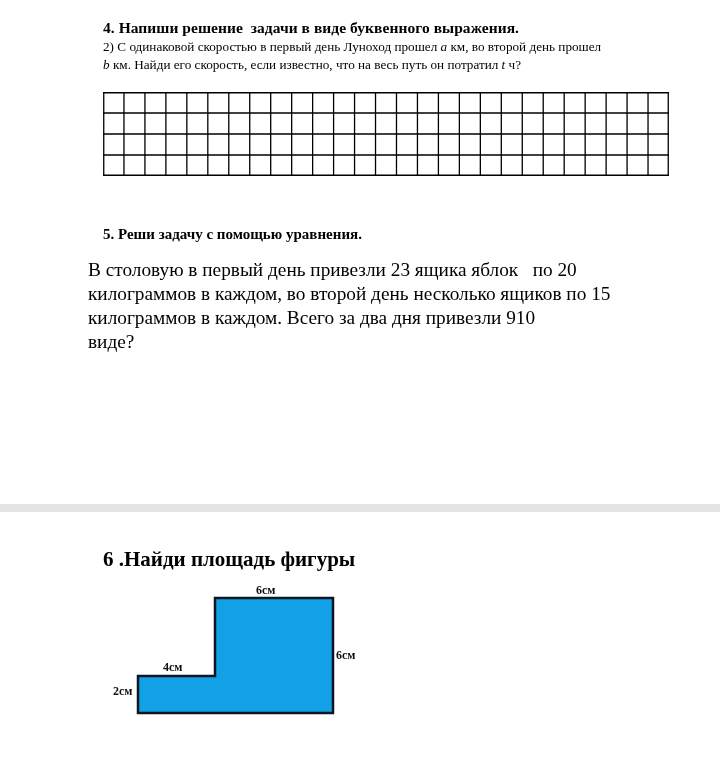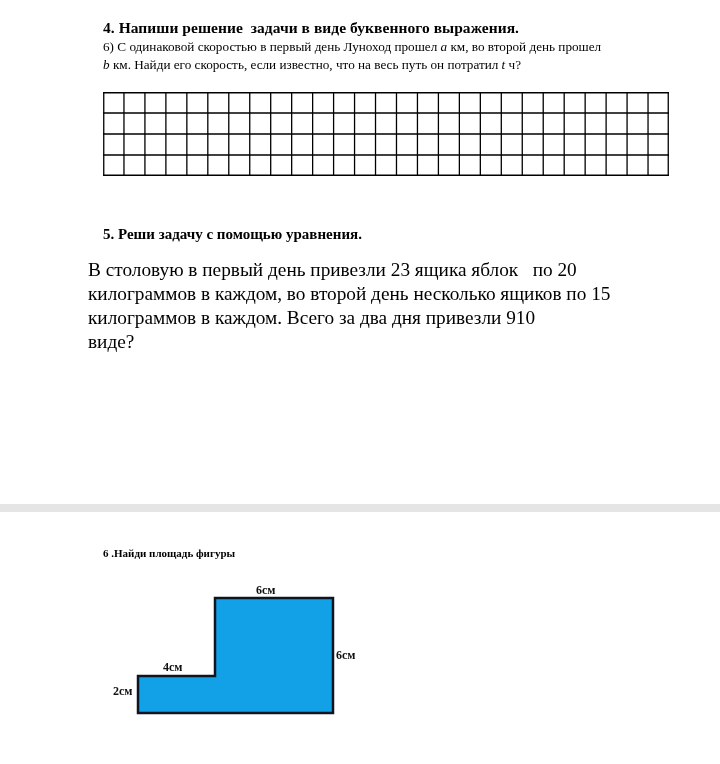--- a/index.html
+++ b/index.html
@@ -23,33 +23,33 @@
     left: 103px; top: 226px; font-size: 15px; font-weight: bold; white-space: pre;
   }
   .p5 {
     left: 88px; top: 258px; font-size: 19.3px; line-height: 24px; width: 560px;
   }
   .p5 span { display: block; white-space: pre; }
   .sep {
     left: 0; top: 504px; width: 720px; height: 8px; background: #e5e5e5;
   }
   .h6 {
-    left: 103px; top: 547px; font-size: 11px; font-weight: bold; white-space: pre;
+    left: 103px; top: 547px; font-size: 21px; font-weight: bold; white-space: pre;
   }
   .fig { left: 100px; top: 575px; width: 280px; height: 150px; }
   .fig text {
     font-family: "Liberation Serif", "DejaVu Serif", serif; font-weight: bold; font-size: 12px; fill: #111;
   }
 </style>
 </head>
 <body>
 
 <div class="abs h4">4. Напиши решение  задачи в виде буквенного выражения.</div>
 
-<div class="abs p4"><span>6) С одинаковой скоростью в первый день Луноход прошел </span><i>a</i><span> км, во второй день прошел </span><br><i>b</i><span> км. Найди его скорость, если известно, что на весь путь он потратил </span><i>t</i><span> ч?</span></div>
+<div class="abs p4"><span>2) С одинаковой скоростью в первый день Луноход прошел </span><i>a</i><span> км, во второй день прошел </span><br><i>b</i><span> км. Найди его скорость, если известно, что на весь путь он потратил </span><i>t</i><span> ч?</span></div>
 
 <svg class="abs grid" id="answer-grid" viewBox="0 0 566 84" preserveAspectRatio="none">
     <line x1="0.75" x2="0.75" y1="0" y2="84" stroke="#000" stroke-width="1.3"></line>
     <line x1="20.962962962962962" x2="20.962962962962962" y1="0" y2="84" stroke="#000" stroke-width="1.3"></line>
     <line x1="41.925925925925924" x2="41.925925925925924" y1="0" y2="84" stroke="#000" stroke-width="1.3"></line>
     <line x1="62.888888888888886" x2="62.888888888888886" y1="0" y2="84" stroke="#000" stroke-width="1.3"></line>
     <line x1="83.85185185185185" x2="83.85185185185185" y1="0" y2="84" stroke="#000" stroke-width="1.3"></line>
     <line x1="104.81481481481481" x2="104.81481481481481" y1="0" y2="84" stroke="#000" stroke-width="1.3"></line>
     <line x1="125.77777777777777" x2="125.77777777777777" y1="0" y2="84" stroke="#000" stroke-width="1.3"></line>
     <line x1="146.74074074074073" x2="146.74074074074073" y1="0" y2="84" stroke="#000" stroke-width="1.3"></line>

